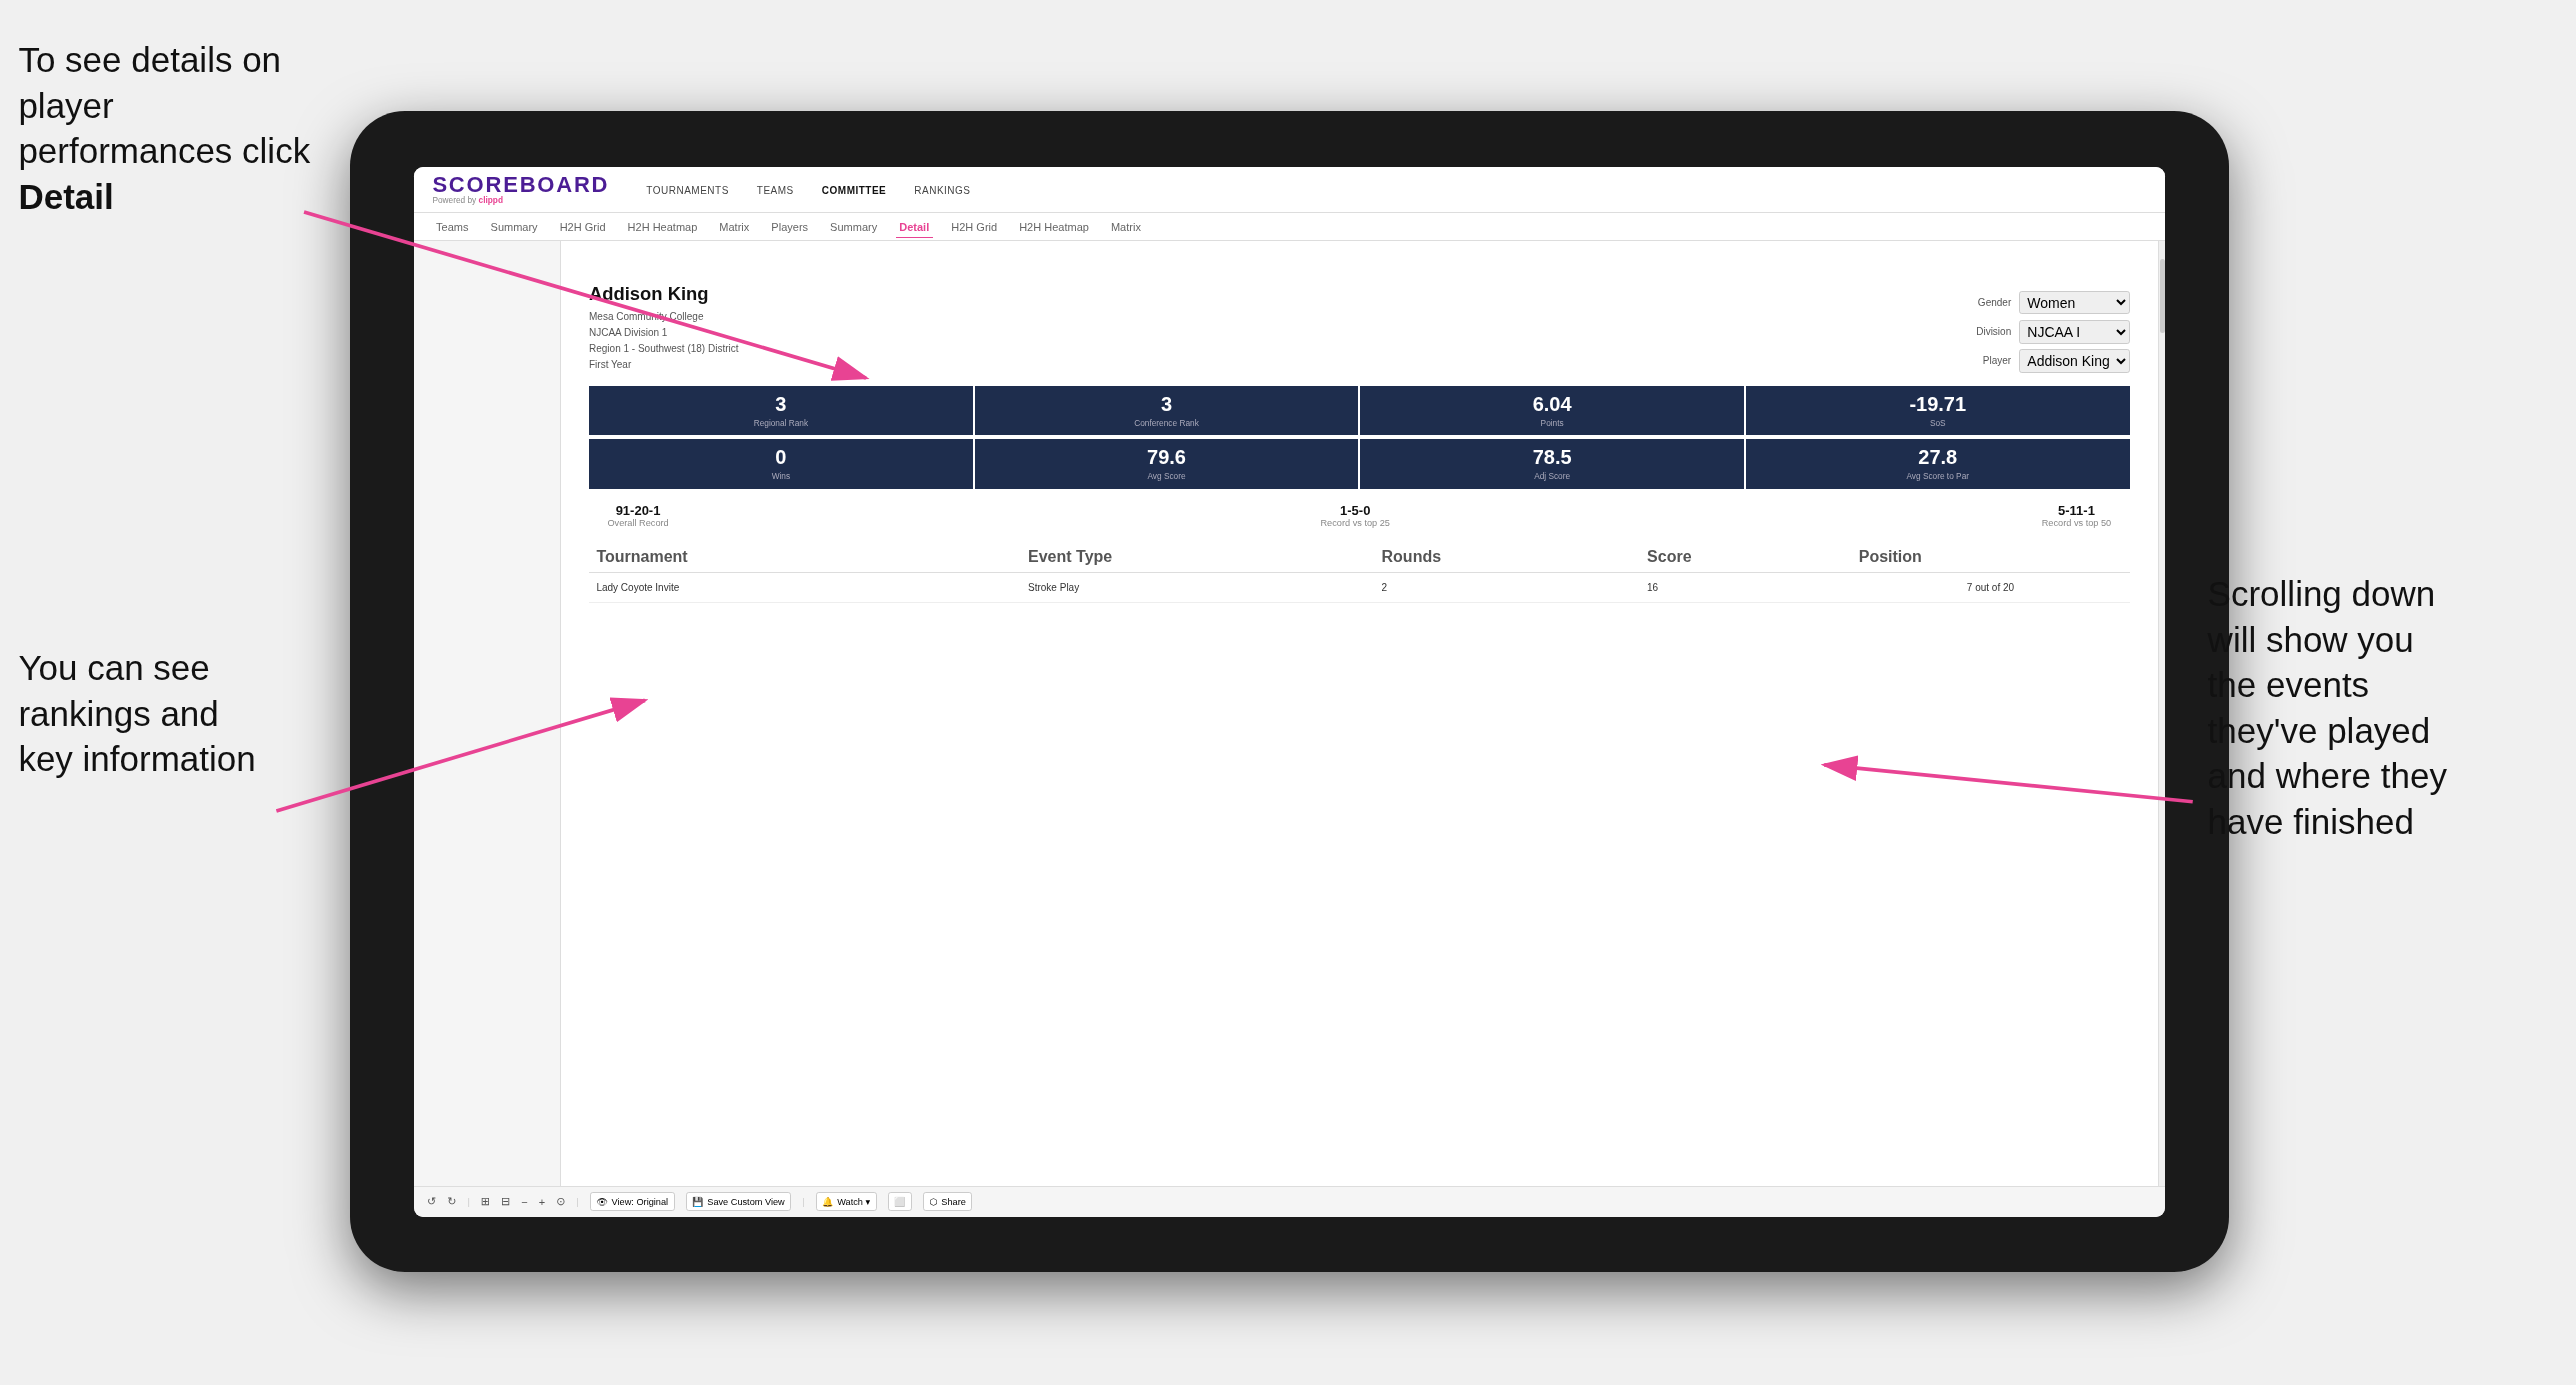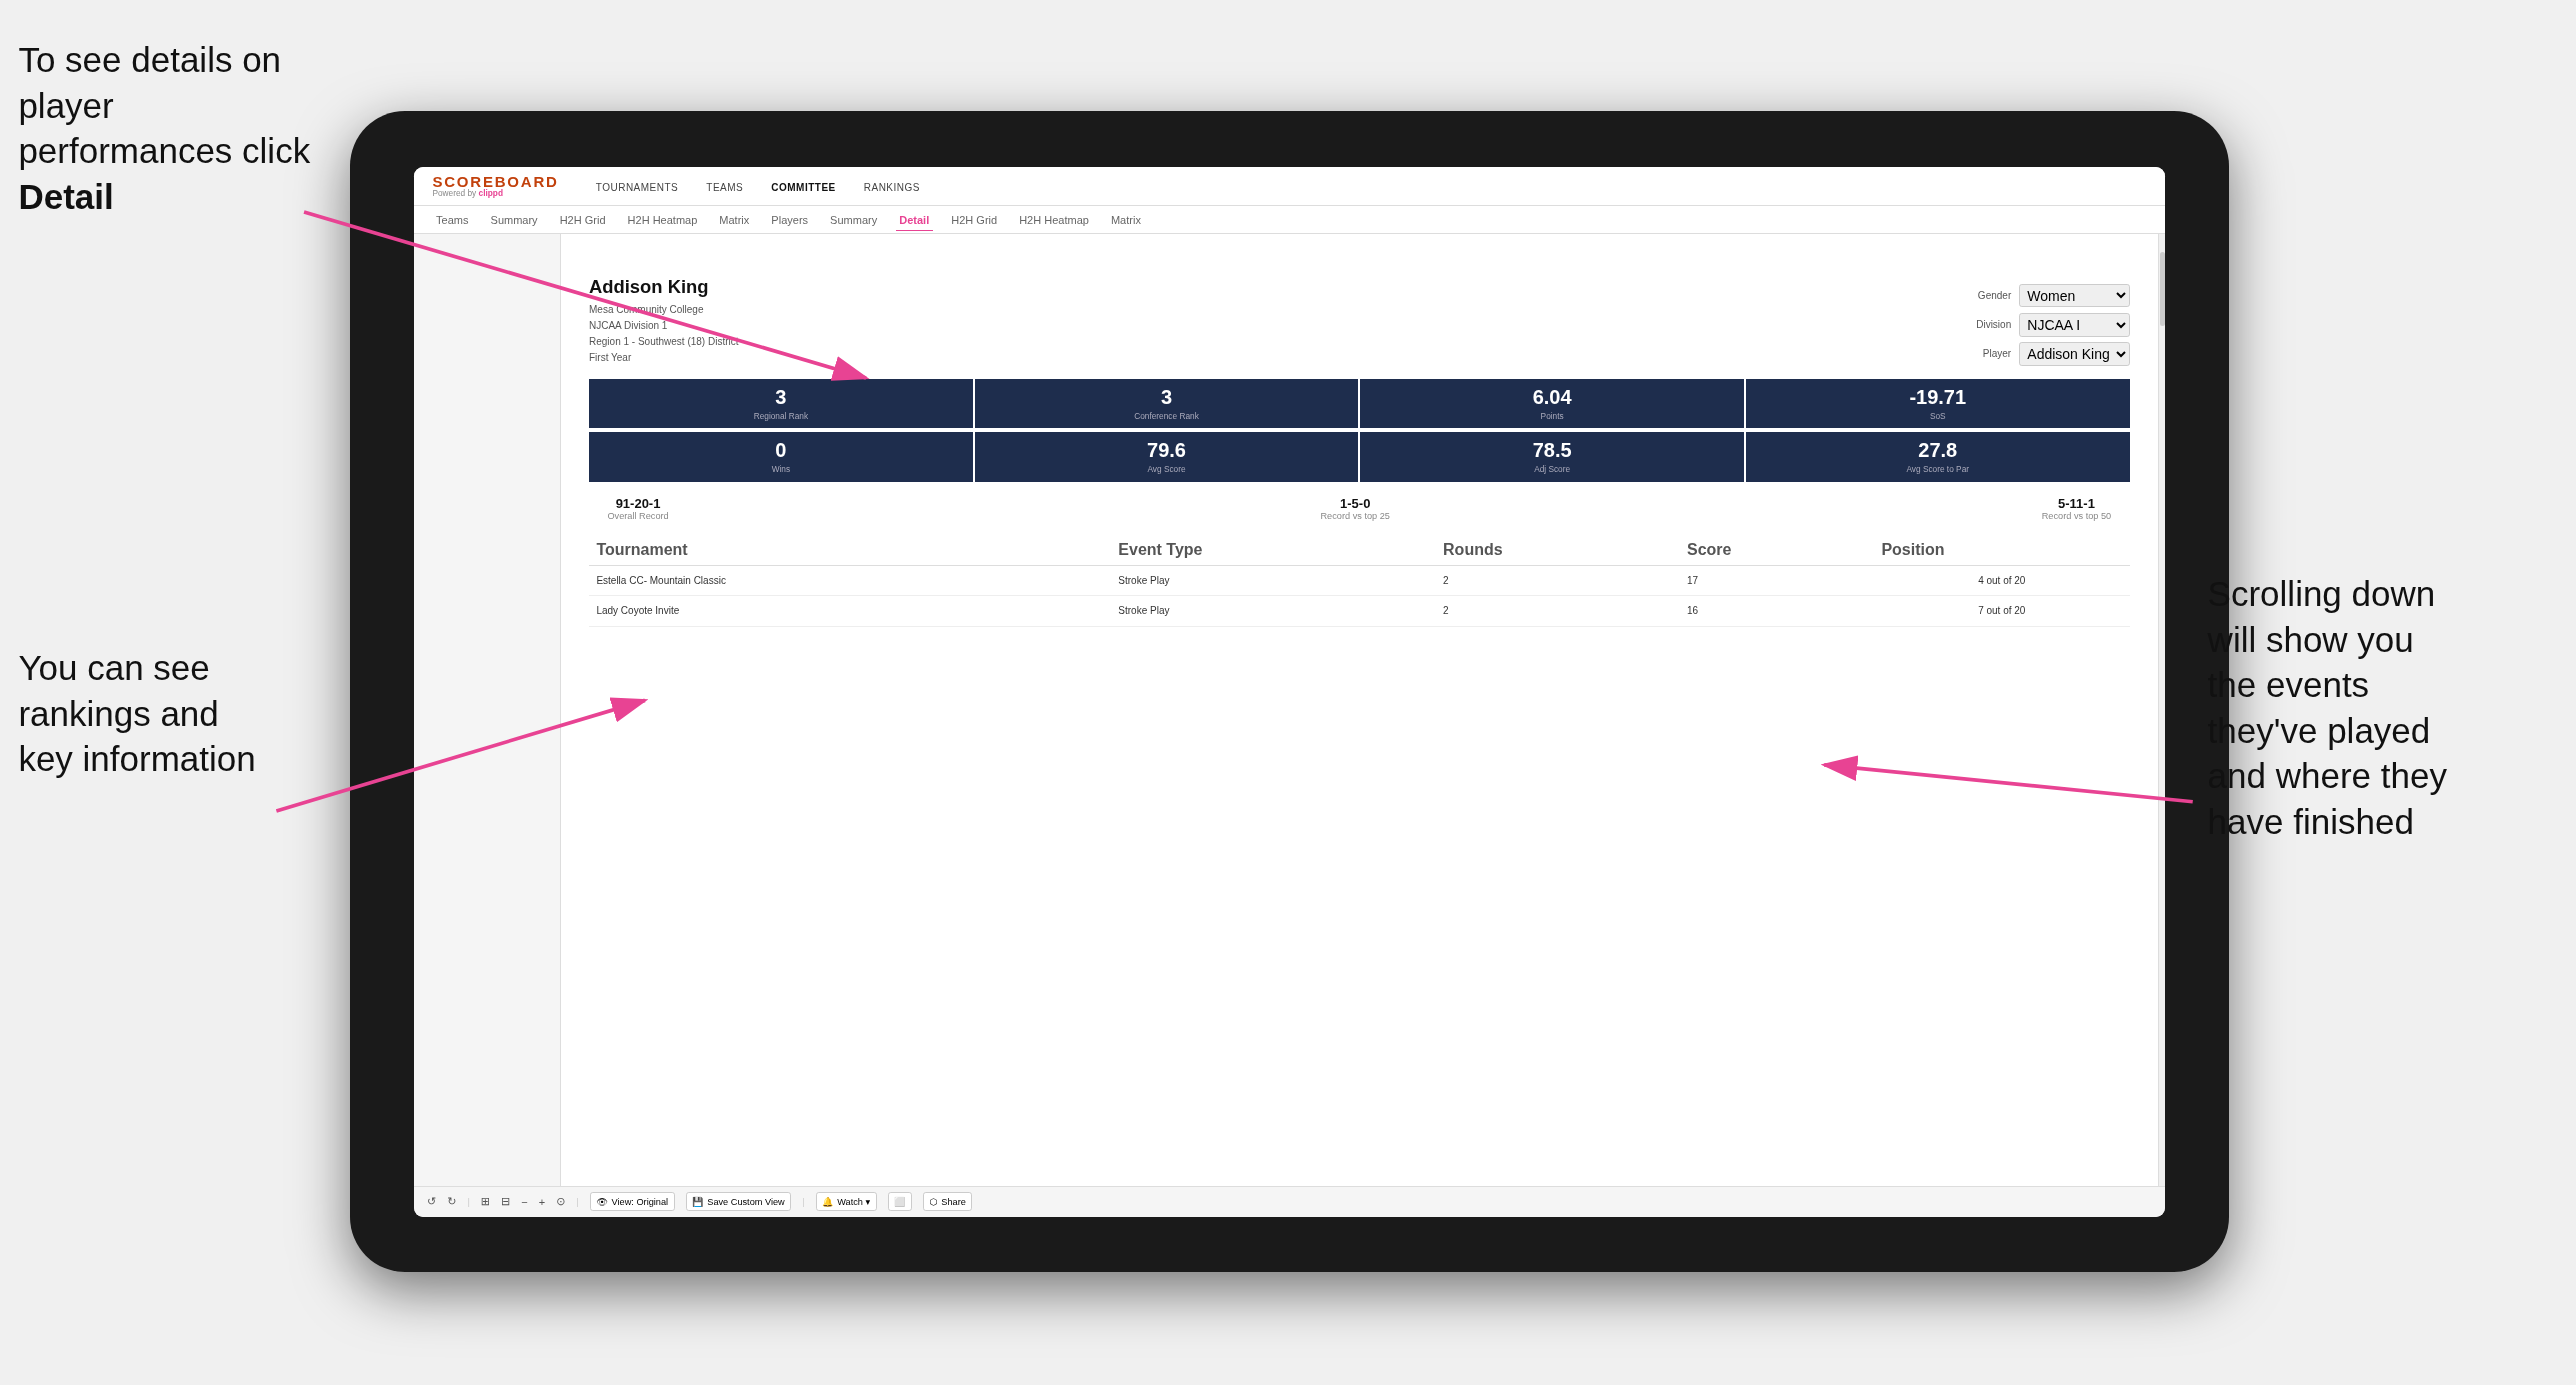--- a/index.html
+++ b/index.html
@@ -79,24 +79,24 @@
       align-items: center;
       gap: 37px;
     }
 
     .scoreboard-logo {
       display: flex;
       flex-direction: column;
       line-height: 1;
     }
     .scoreboard-logo .brand {
-      font-size: 15px;
+      font-size: 22px;
       font-weight: 900;
       letter-spacing: 1.8px;
-      color: #c2410c;
+      color: #4c1d95;
     }
     .scoreboard-logo .powered {
       font-size: 8.3px;
       color: #888;
     }
     .powered-clippd {
       color: #e84393;
       font-weight: bold;
     }
 
@@ -467,28 +467,20 @@
             <tr>
               <th>Tournament</th>
               <th></th>
               <th>Event Type</th>
               <th>Rounds</th>
               <th>Score</th>
               <th>Position</th>
             </tr>
           </thead>
           <tbody>
-            <tr>
-              <td>Estella CC- Mountain Classic</td>
-              <td></td>
-              <td>Stroke Play</td>
-              <td>2</td>
-              <td>17</td>
-              <td class="position">4 out of 20</td>
-            </tr>
             <tr>
               <td>Lady Coyote Invite</td>
               <td></td>
               <td>Stroke Play</td>
               <td>2</td>
               <td>16</td>
               <td class="position">7 out of 20</td>
             </tr>
           </tbody>
         </table>

